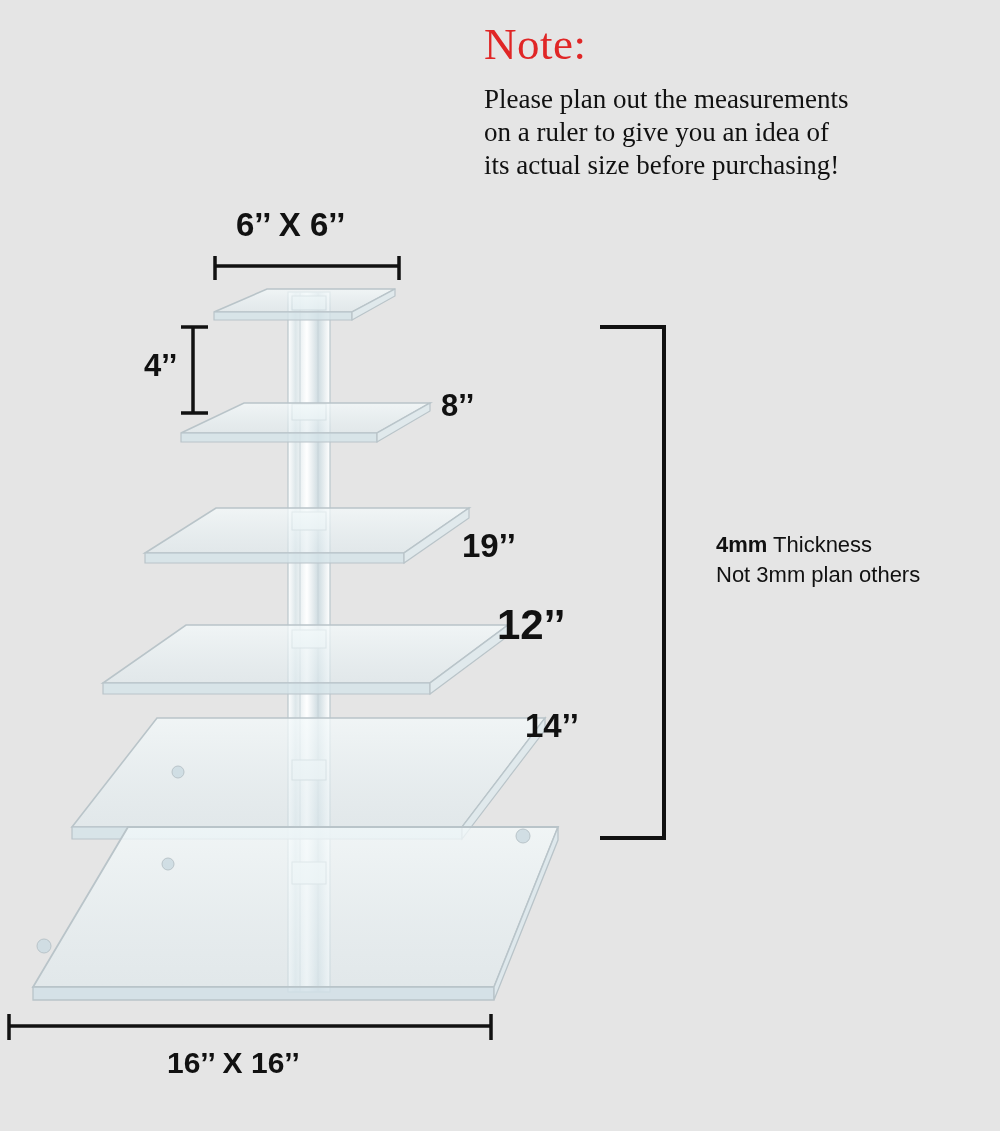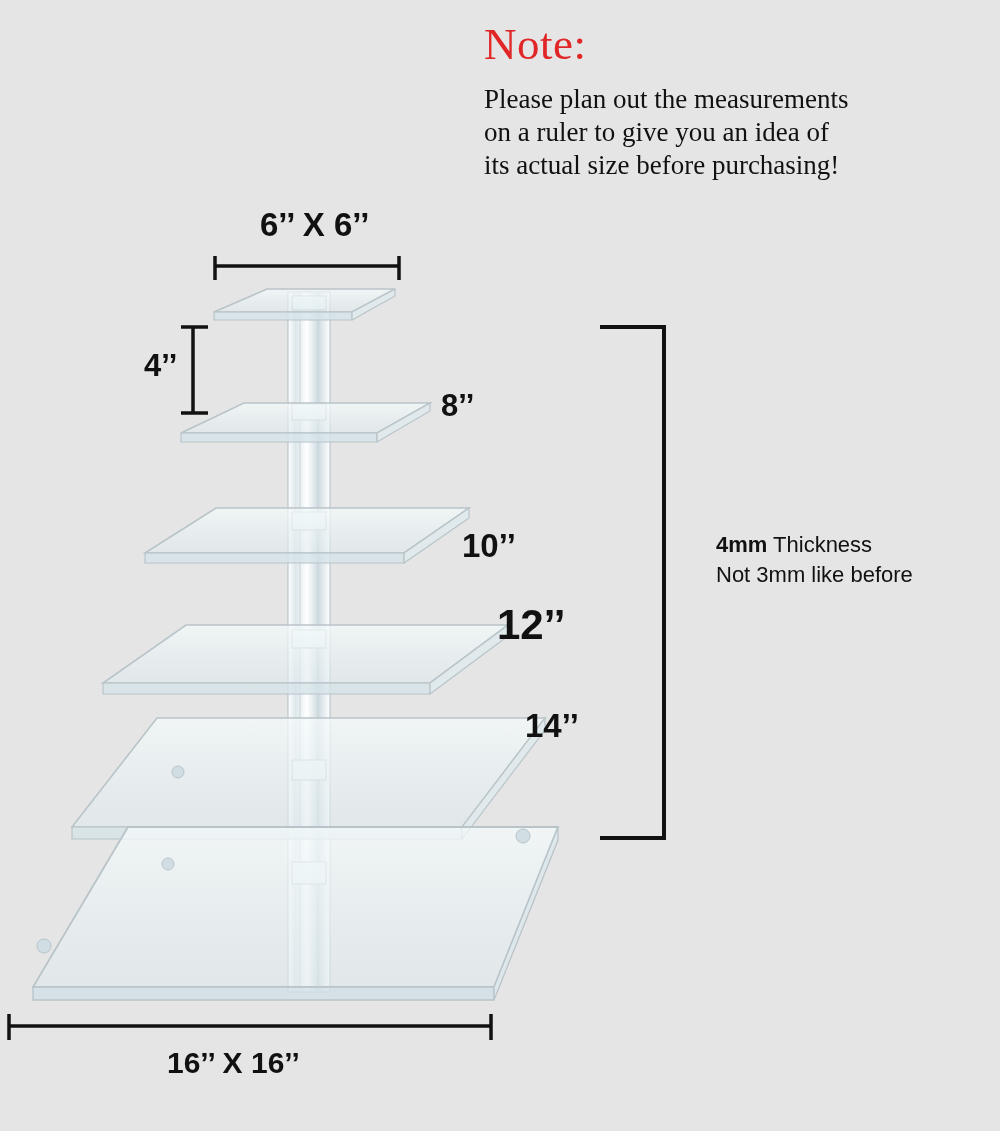--- a/index.html
+++ b/index.html
@@ -79,21 +79,21 @@
   <div class="note-body">
     <div>Please plan out the measurements</div>
     <div>on a ruler to give you an idea of</div>
     <div>its actual size before purchasing!</div>
   </div>
 
   <div class="thickness">
     <div>
       <span class="bold">4mm</span><span> Thickness</span>
     </div>
-    <div>Not 3mm like before</div>
+    <div>Not 3mm plan others</div>
   </div>
 
   <svg id="stand-svg" width="1000" height="1131" viewBox="0 0 1000 1131">
     <defs>
       <linearGradient id="plateGrad" x1="0" y1="0" x2="0" y2="1">
         <stop offset="0%" stop-color="#f4fafb" stop-opacity="0.75"></stop>
         <stop offset="100%" stop-color="#dfeaee" stop-opacity="0.55"></stop>
       </linearGradient>
       <linearGradient id="poleGrad" x1="0" y1="0" x2="1" y2="0">
         <stop offset="0%" stop-color="#ffffff"></stop>
@@ -175,27 +175,27 @@
       <path d="M 600 327 L 664 327 L 664 838 L 600 838"></path>
     </g>
 
     <g stroke="#111111" stroke-width="3.5">
       <line x1="8" y1="1026" x2="492" y2="1026"></line>
       <line x1="9" y1="1014" x2="9" y2="1040"></line>
       <line x1="491" y1="1014" x2="491" y2="1040"></line>
     </g>
   </svg>
 
-  <div class="dim-label" style="left:236px; top:206px; font-size:33px; font-weight:600;margin-left:24px;">6’’ X 6’’</div>
+  <div class="dim-label" style="left:236px; top:206px; font-size:33px; font-weight:600;">6’’ X 6’’</div>
 
   <div class="dim-label" style="left:144px; top:348px; font-size:31px; font-weight:600;">4’’</div>
 
   <div class="dim-label" style="left:441px; top:388px; font-size:31px; font-weight:600;">8’’</div>
 
-  <div class="dim-label" style="left:462px; top:527px; font-size:33px; font-weight:600;">10’’</div>
+  <div class="dim-label" style="left:462px; top:527px; font-size:33px; font-weight:600;">19’’</div>
 
   <div class="dim-label" style="left:497px; top:601px; font-size:42px; font-weight:600;">12’’</div>
 
   <div class="dim-label" style="left:525px; top:707px; font-size:33px; font-weight:600;">14’’</div>
 
   <div class="dim-label" style="left:167px; top:1046px; font-size:30px; font-weight:600;">16’’ X 16’’</div>
 
 </div>
 
 </body></html>

